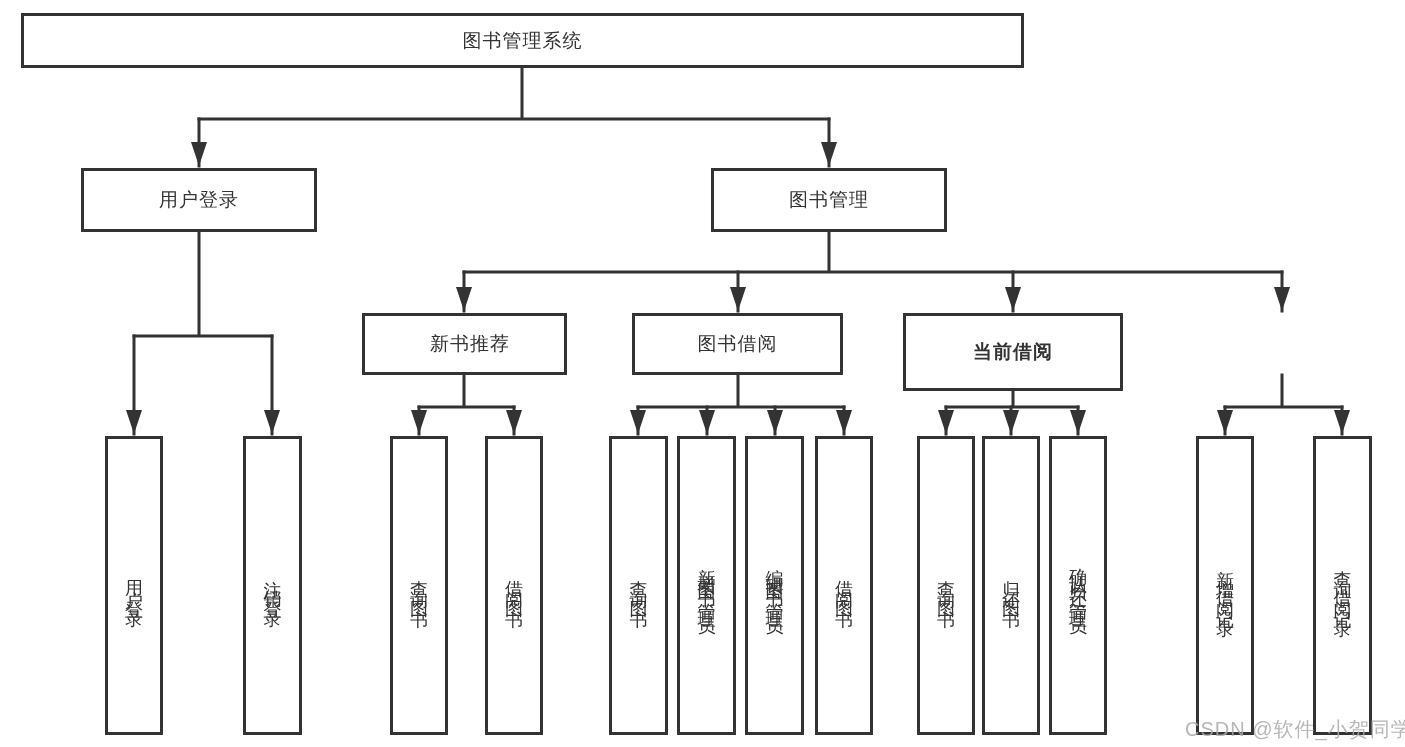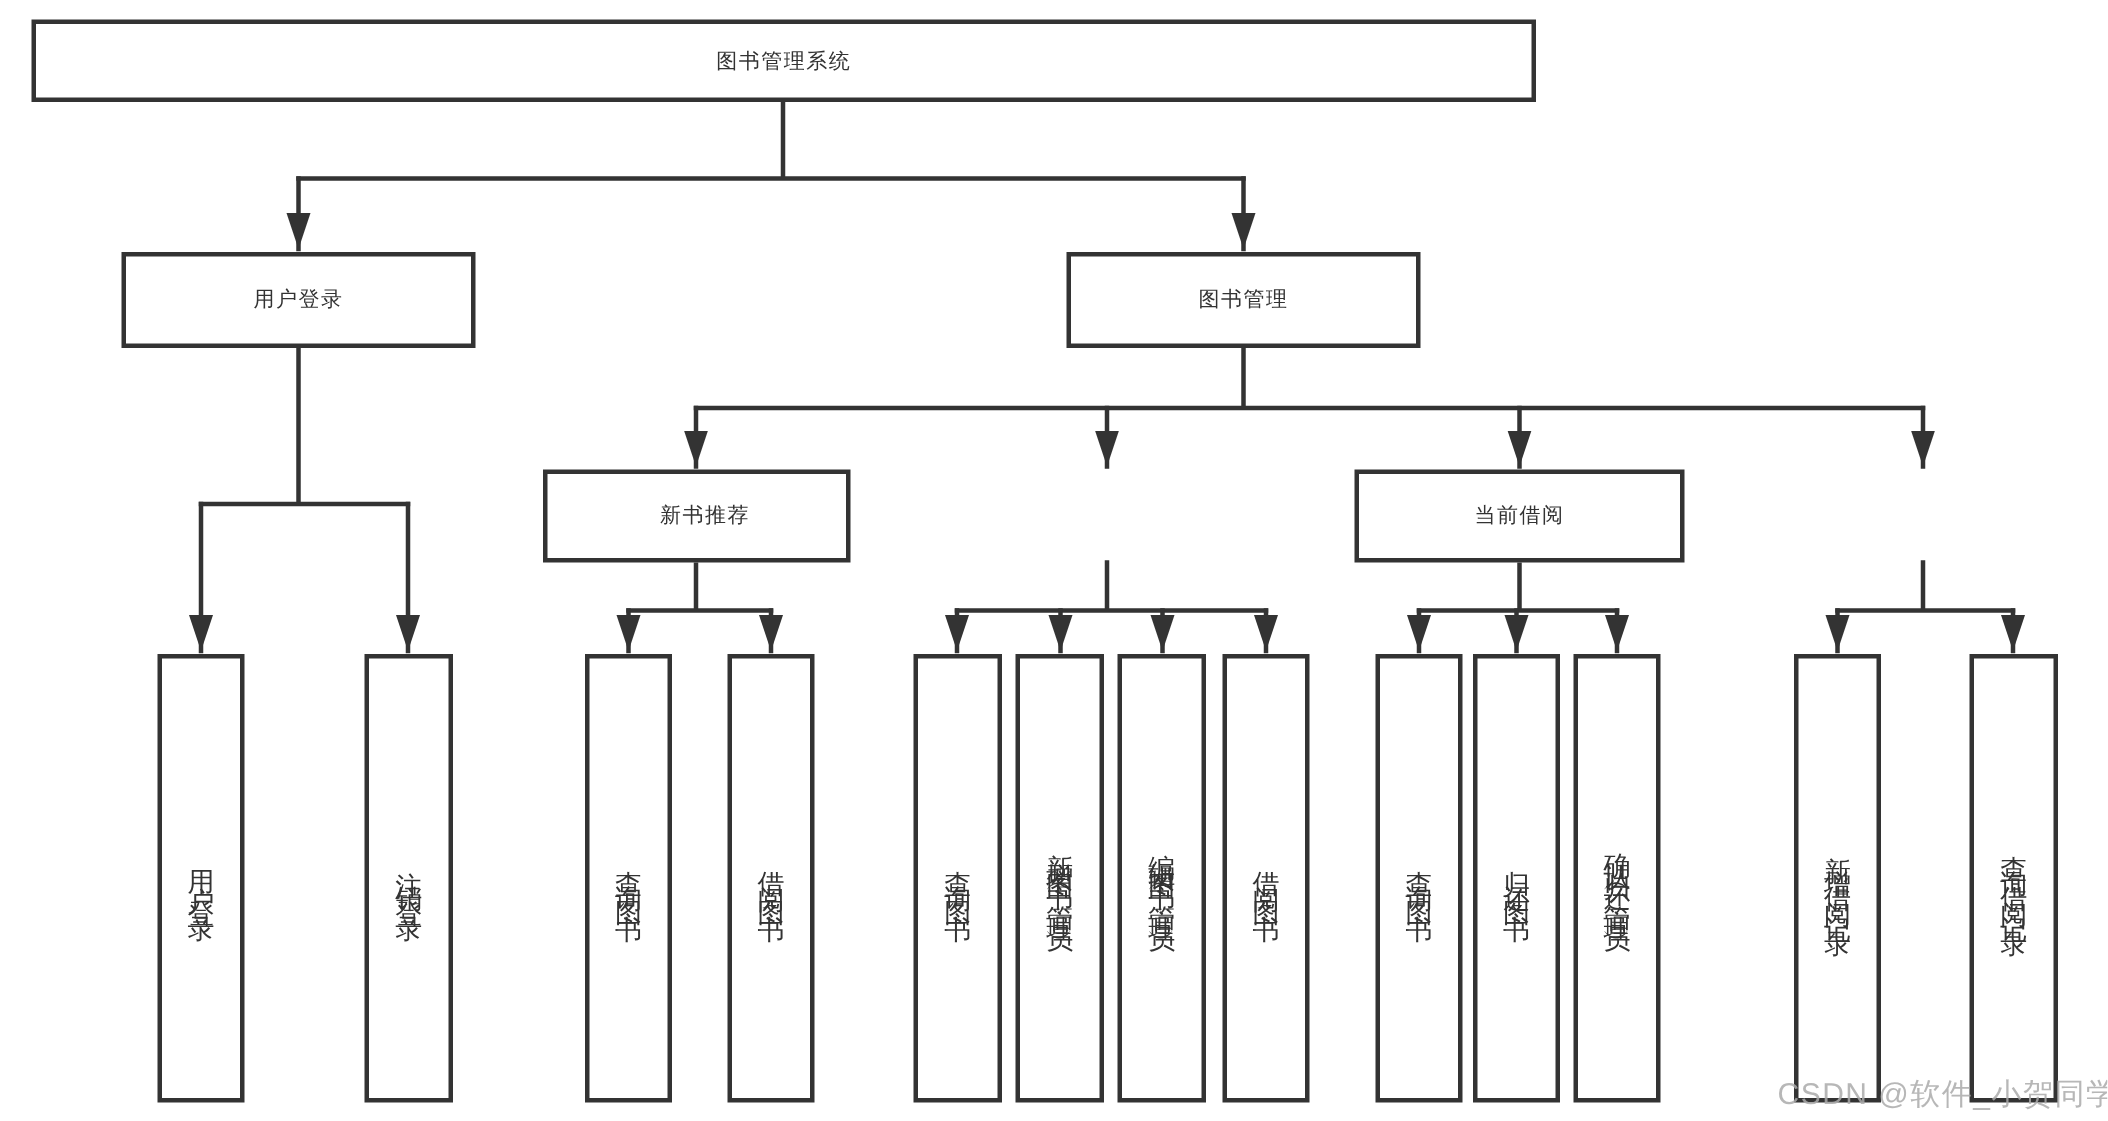--- a/index.html
+++ b/index.html
@@ -20,21 +20,21 @@
     position: absolute;
     box-sizing: border-box;
     border: 3px solid #333333;
     background: #ffffff;
     display: flex;
     align-items: center;
     justify-content: center;
     color: #333333;
   }
   .h-label {
-    font-size: 14px;
+    font-size: 19px;
     letter-spacing: 1px;
     white-space: nowrap;
   }
   .v-label {
     writing-mode: vertical-rl;
     text-orientation: mixed;
     font-size: 18px;
     line-height: 1;
     letter-spacing: 10px;
     white-space: nowrap;
@@ -106,21 +106,24 @@
   <div class="box" style="left:81px; top:168px; width:236px; height:64px;">
     <span class="h-label">用户登录</span>
   </div>
   <div class="box" style="left:711px; top:168px; width:236px; height:64px;">
     <span class="h-label">图书管理</span>
   </div>
 
   <div class="box" style="left:362px; top:313px; width:205px; height:62px;padding-left:11px;">
     <span class="h-label">新书推荐</span>
   </div>
-  <div class="box" style="left:903px; top:313px; width:220px; height:62px;">
+  <div class="box" style="left:632px; top:313px; width:211px; height:62px;">
+    <span class="h-label">图书借阅</span>
+  </div>
+  <div class="box" style="left:903px; top:313px; width:220px; height:78px;font-weight:bold;">
     <span class="h-label">当前借阅</span>
   </div>
 
   <div class="box" style="left:105px; top:436px; width:58px; height:299px;">
     <span class="v-label">用户登录</span>
   </div>
   <div class="box" style="left:243px; top:436px; width:59px; height:299px;">
     <span class="v-label">注销登录</span>
   </div>
 

